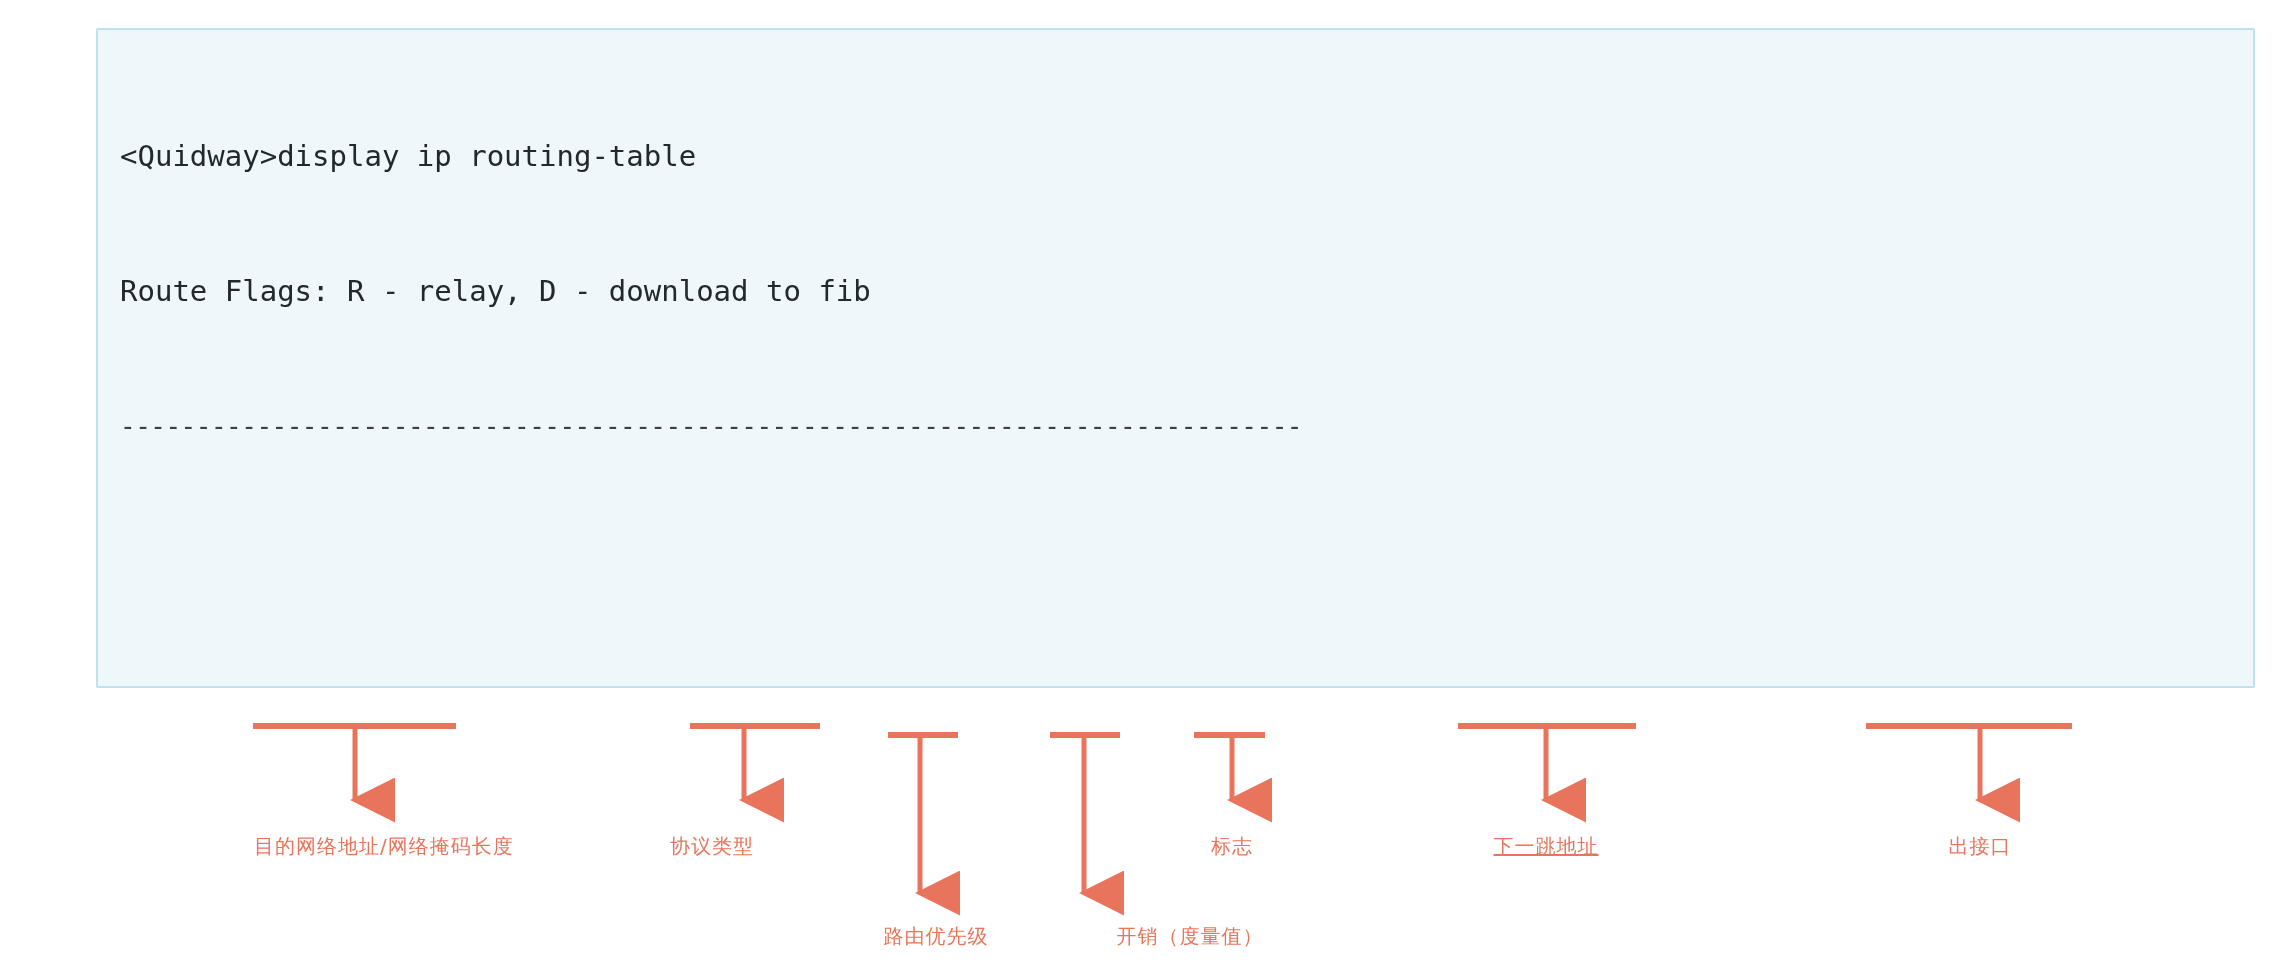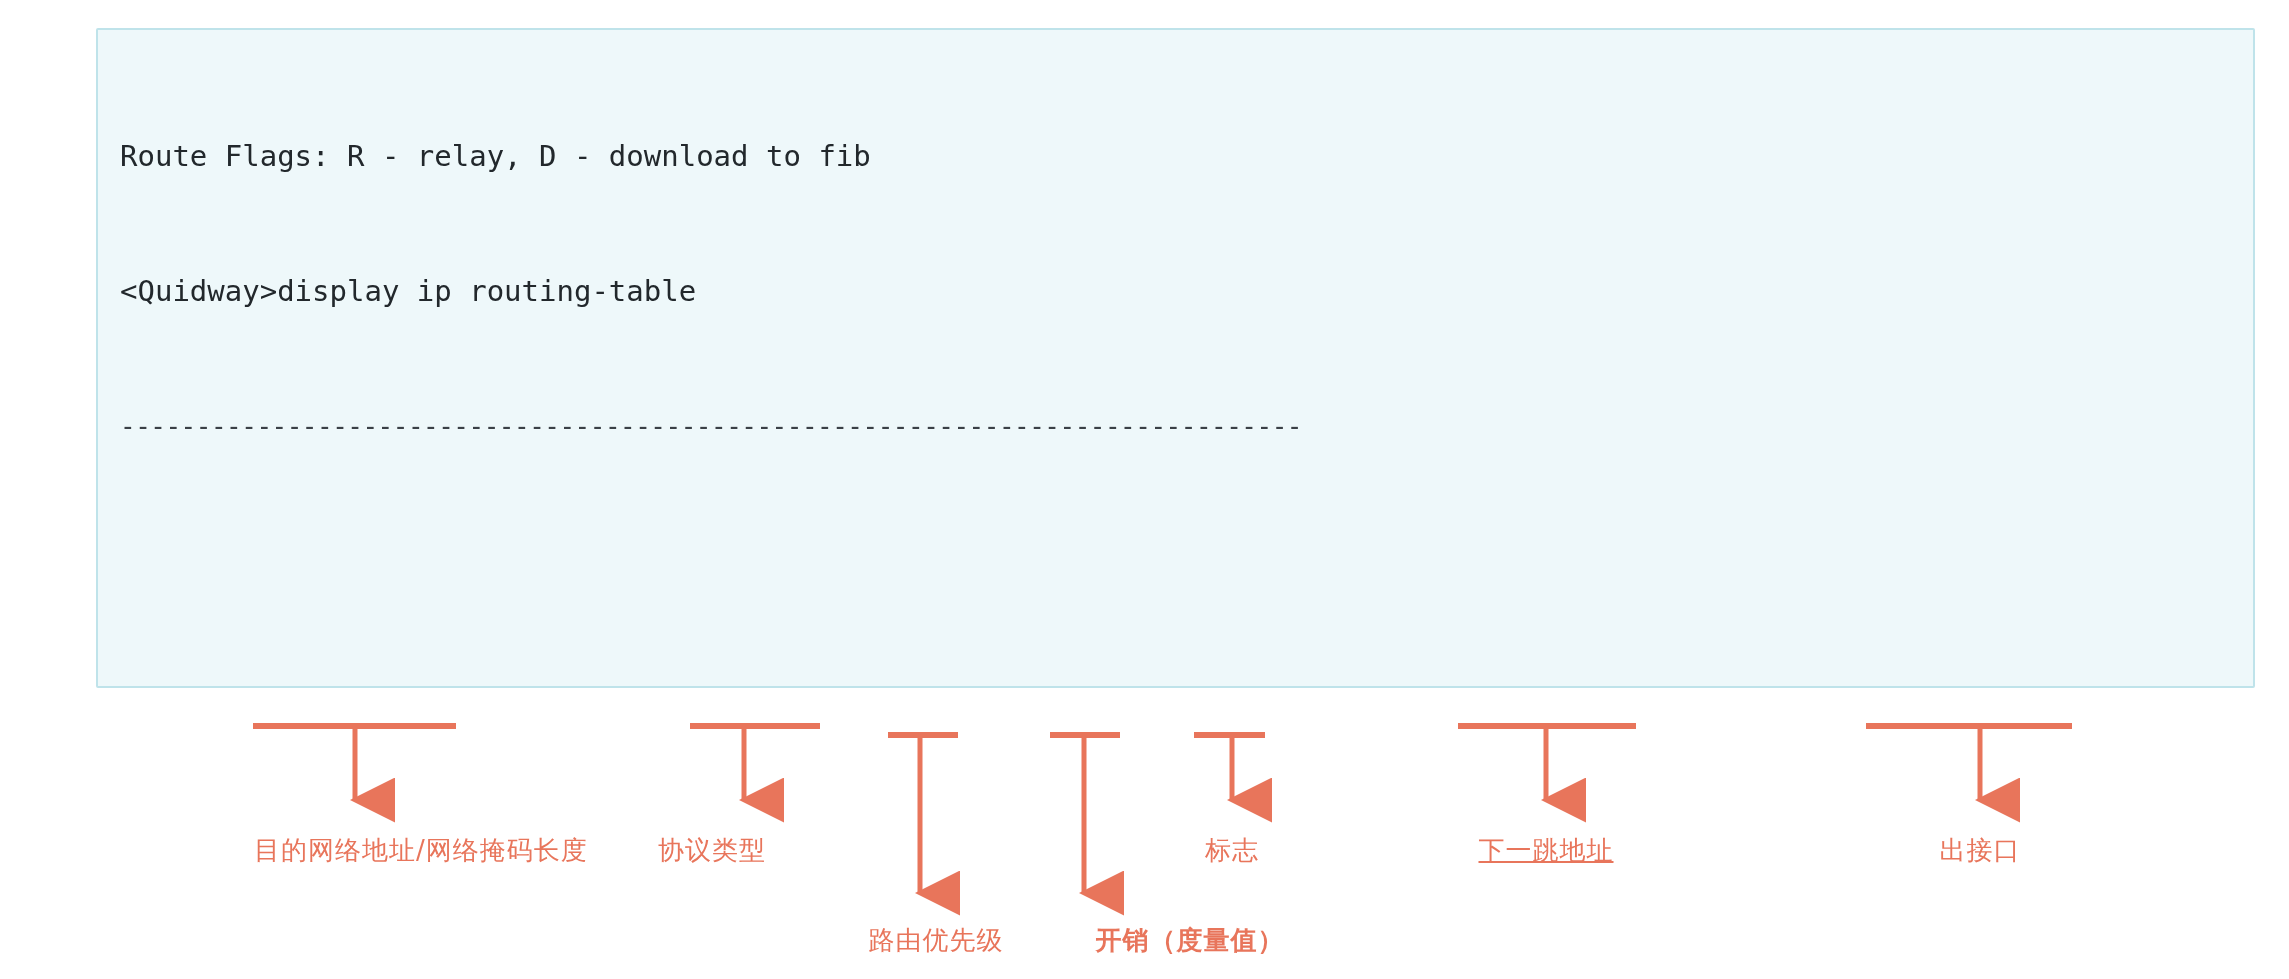--- a/index.html
+++ b/index.html
@@ -55,34 +55,34 @@
     position: absolute;
     left: 0;
     top: 0;
     width: 2289px;
     height: 979px;
     pointer-events: none;
   }
   .ann-label {
     position: absolute;
     font-family: "DejaVu Sans", "Liberation Sans", sans-serif;
-    font-size: 26px;
+    font-size: 20px;
     color: #e8755b;
     white-space: nowrap;
     transform: translateX(-50%);
     letter-spacing: 1px;
   }
 </style>
 </head>
 <body>
 
 <div id="terminal-panel">
   <div id="terminal-text">
+    <span class="term-line">&lt;Quidway&gt;display ip routing-table</span>
     <span class="term-line">Route Flags: R - relay, D - download to fib</span>
-    <span class="term-line">&lt;Quidway&gt;display ip routing-table</span>
     <span class="term-rule">------------------------------------------------------------------------------</span>
     <span class="term-blank"></span>
     
     
     
     
     
     
     
   </div>
@@ -127,16 +127,16 @@
 
   <g>
     <line x1="1866" y1="726" x2="2072" y2="726" stroke="#e8755b" stroke-width="6"></line>
     <line x1="1980" y1="729" x2="1980" y2="800" stroke="#e8755b" stroke-width="5" marker-end="url(#arrowhead)"></line>
   </g>
 </svg>
 
 <div class="ann-label" style="left:254px;  top:833px; transform:none;">目的网络地址/网络掩码长度</div>
 <div class="ann-label" style="left:712px;  top:833px;">协议类型</div>
 <div class="ann-label" style="left:936px;  top:923px;">路由优先级</div>
-<div class="ann-label" style="left:1190px; top:923px;font-weight:bold;">开销（度量值）</div>
+<div class="ann-label" style="left:1190px; top:923px;">开销（度量值）</div>
 <div class="ann-label" style="left:1232px; top:833px;">标志</div>
 <div class="ann-label" style="left:1546px; top:833px;text-decoration:underline;">下一跳地址</div>
 <div class="ann-label" style="left:1980px; top:833px;">出接口</div>
 
 </body></html>

